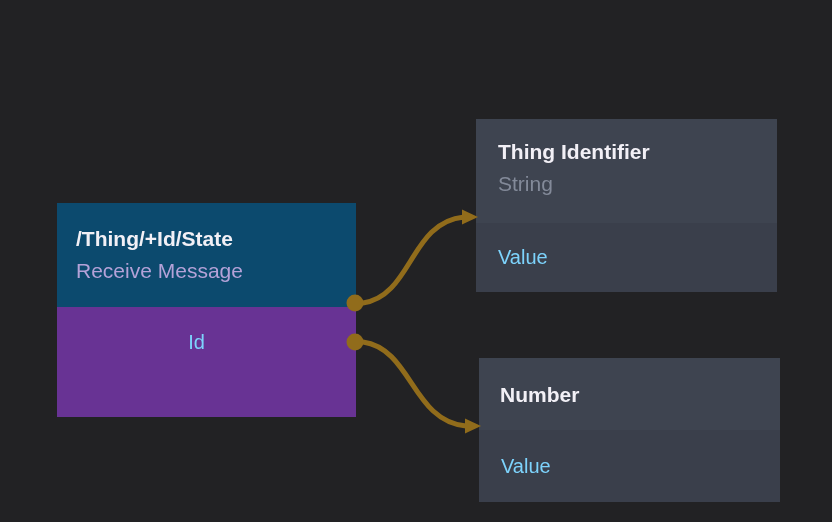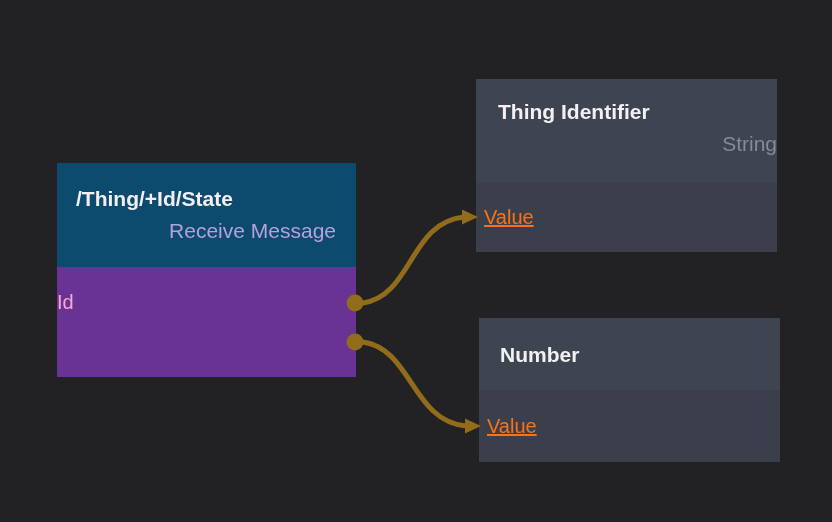--- a/index.html
+++ b/index.html
@@ -4,51 +4,51 @@
 <style>
   html, body {
     margin: 0; padding: 0;
     width: 832px; height: 522px;
     background: #222224;
     overflow: hidden;
     font-family: "Liberation Sans", sans-serif;
   }
   #canvas { position: relative; width: 832px; height: 522px; }
 
-  .node { position: absolute; z-index: 1; }
+  .node { position: absolute; z-index: 1; margin-top: 40px; }
 
   
   #node-receive { left: 57px; top: 163px; width: 299px; height: 214px; }
   #node-receive .hdr { height: 104px; box-sizing: border-box; padding: 21px 20px 0 19px; }
   #node-receive .bdy { height: 110px; box-sizing: border-box; padding-top: 16px; }
 
   .node-title {
     font-size: 21px; font-weight: 600; color: #f2f0f6;
     line-height: 29px; white-space: nowrap;
   }
-  .node-subtitle { font-size: 21px; font-weight: 400; line-height: 29px; margin-top: 3px; white-space: nowrap; text-align: right; }
+  .node-subtitle { font-size: 21px; font-weight: 400; line-height: 29px; margin-top: 3px; white-space: nowrap; }
 
   .port-row-out {
-    height: 39px; line-height: 39px; text-align: left;
-    padding-right: 20px; font-size: 20px; color: #f9a8d4;
+    height: 39px; line-height: 39px; text-align: center;
+    padding-right: 20px; font-size: 20px; color: #7dd3fc;
   }
 
   
   #node-thing { left: 476px; top: 79px; width: 301px; height: 173px; }
   #node-thing .hdr { height: 104px; box-sizing: border-box; padding: 18px 0 0 22px; }
   #node-thing .bdy { height: 69px; }
   #node-thing .port-row-in { line-height: 69px; }
 
   #node-number { left: 479px; top: 318px; width: 301px; height: 144px; }
   #node-number .hdr { height: 72px; box-sizing: border-box; display: flex; align-items: center; padding-left: 21px; text-align: center; }
   #node-number .bdy { height: 72px; }
   #node-number .port-row-in { line-height: 72px; }
 
   .port-row-in {
-    padding-left: 8px; font-size: 20px; color: #f97316; text-decoration: underline;
+    padding-left: 22px; font-size: 20px; color: #7dd3fc;
   }
 
   
   #wires {
     position: absolute; left: 0; top: 0; z-index: 5;
     pointer-events: none;
   }
   #wires .wire { fill: none; stroke-width: 5; stroke-linecap: round; }
 </style>
 </head>

